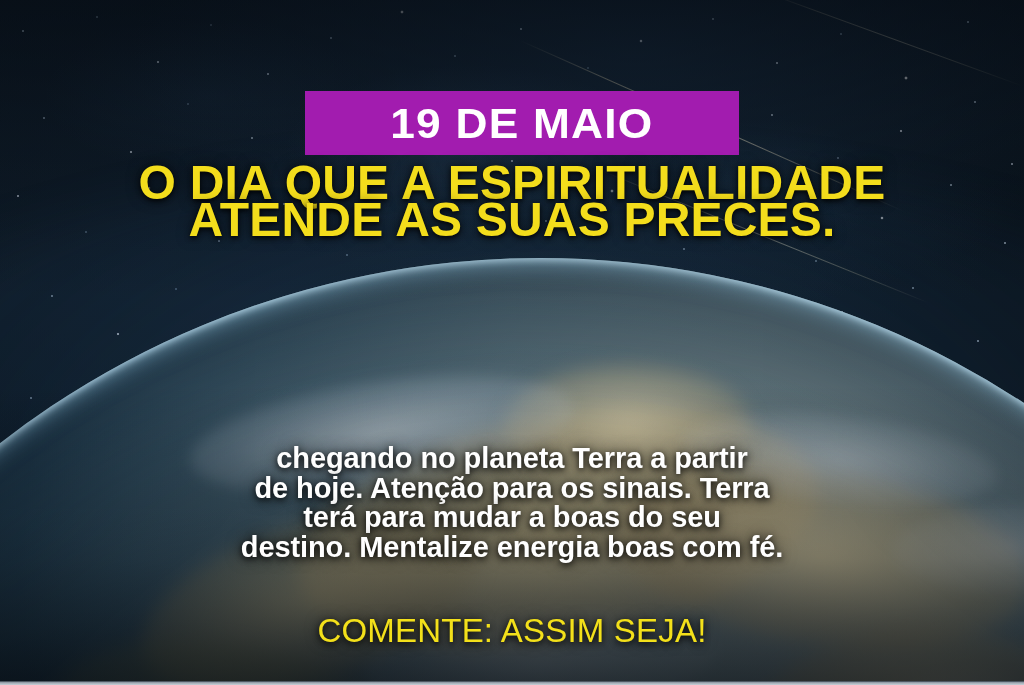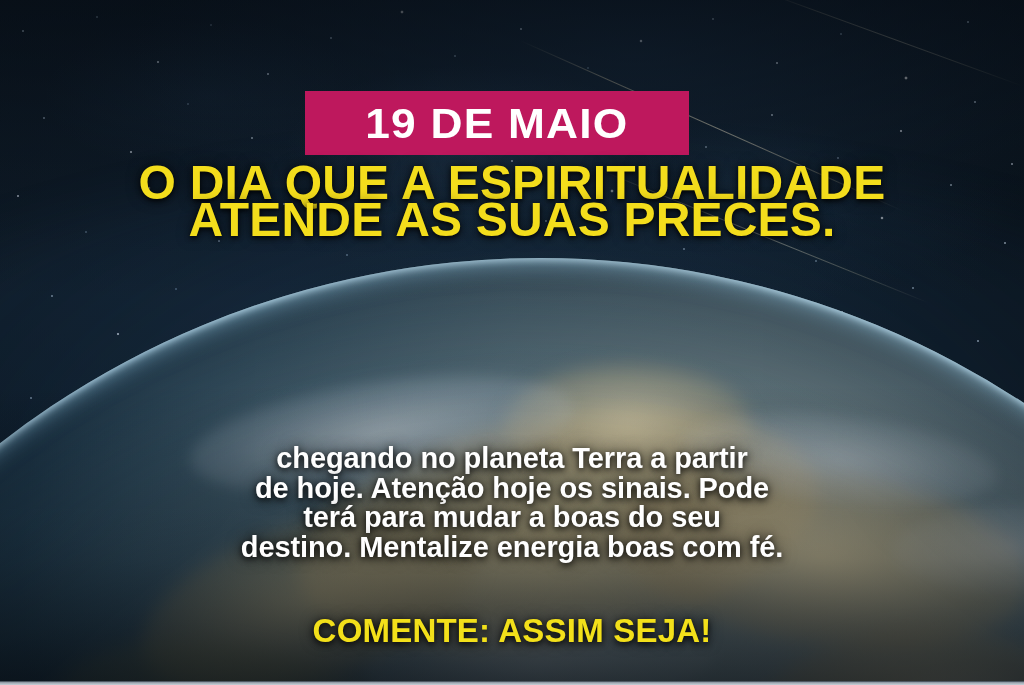--- a/index.html
+++ b/index.html
@@ -289,23 +289,23 @@
   .content {
     position: absolute;
     inset: 0;
     z-index: 20;
   }
 
   .date-badge {
     position: absolute;
     left: 305px;
     top: 91px;
-    width: 384px;
+    width: 434px;
     height: 64px;
-    background: #be185d;
+    background: #a21caf;
     display: flex;
     align-items: center;
     justify-content: center;
   }
   .date-badge span {
     font-family: "Liberation Sans", sans-serif;
     font-weight: 700;
     font-size: 43px;
     letter-spacing: 1.2px;
     color: #ffffff;
@@ -347,21 +347,21 @@
   }
   .body-copy .bc-line { display: block; white-space: nowrap; }
 
   .cta {
     position: absolute;
     left: 0;
     right: 0;
     top: 613px;
     text-align: center;
     font-family: "Liberation Sans", sans-serif;
-    font-weight: 700;
+    font-weight: 400;
     font-size: 33px;
     line-height: 36px;
     letter-spacing: 0.2px;
     color: #f3e01a;
     text-shadow: 0 2px 6px rgba(0,0,0,0.9), 0 0 14px rgba(0,0,0,0.65);
     white-space: nowrap;
   }
 </style>
 </head>
 <body>
@@ -414,21 +414,21 @@
       <span>19 DE MAIO</span>
     </div>
 
     <div class="headline">
       <span class="hl-line">O DIA QUE A ESPIRITUALIDADE</span>
       <span class="hl-line">ATENDE AS SUAS PRECES.</span>
     </div>
 
     <div class="body-copy">
       <span class="bc-line">chegando no planeta Terra a partir</span>
-      <span class="bc-line">de hoje. Atenção hoje os sinais. Pode</span>
+      <span class="bc-line">de hoje. Atenção para os sinais. Terra</span>
       <span class="bc-line">terá para mudar a boas do seu</span>
       <span class="bc-line">destino. Mentalize energia boas com fé.</span>
     </div>
 
     <div class="cta">COMENTE: ASSIM SEJA!</div>
 
   </div>
 
   <div class="bottom-strip"></div>
 

